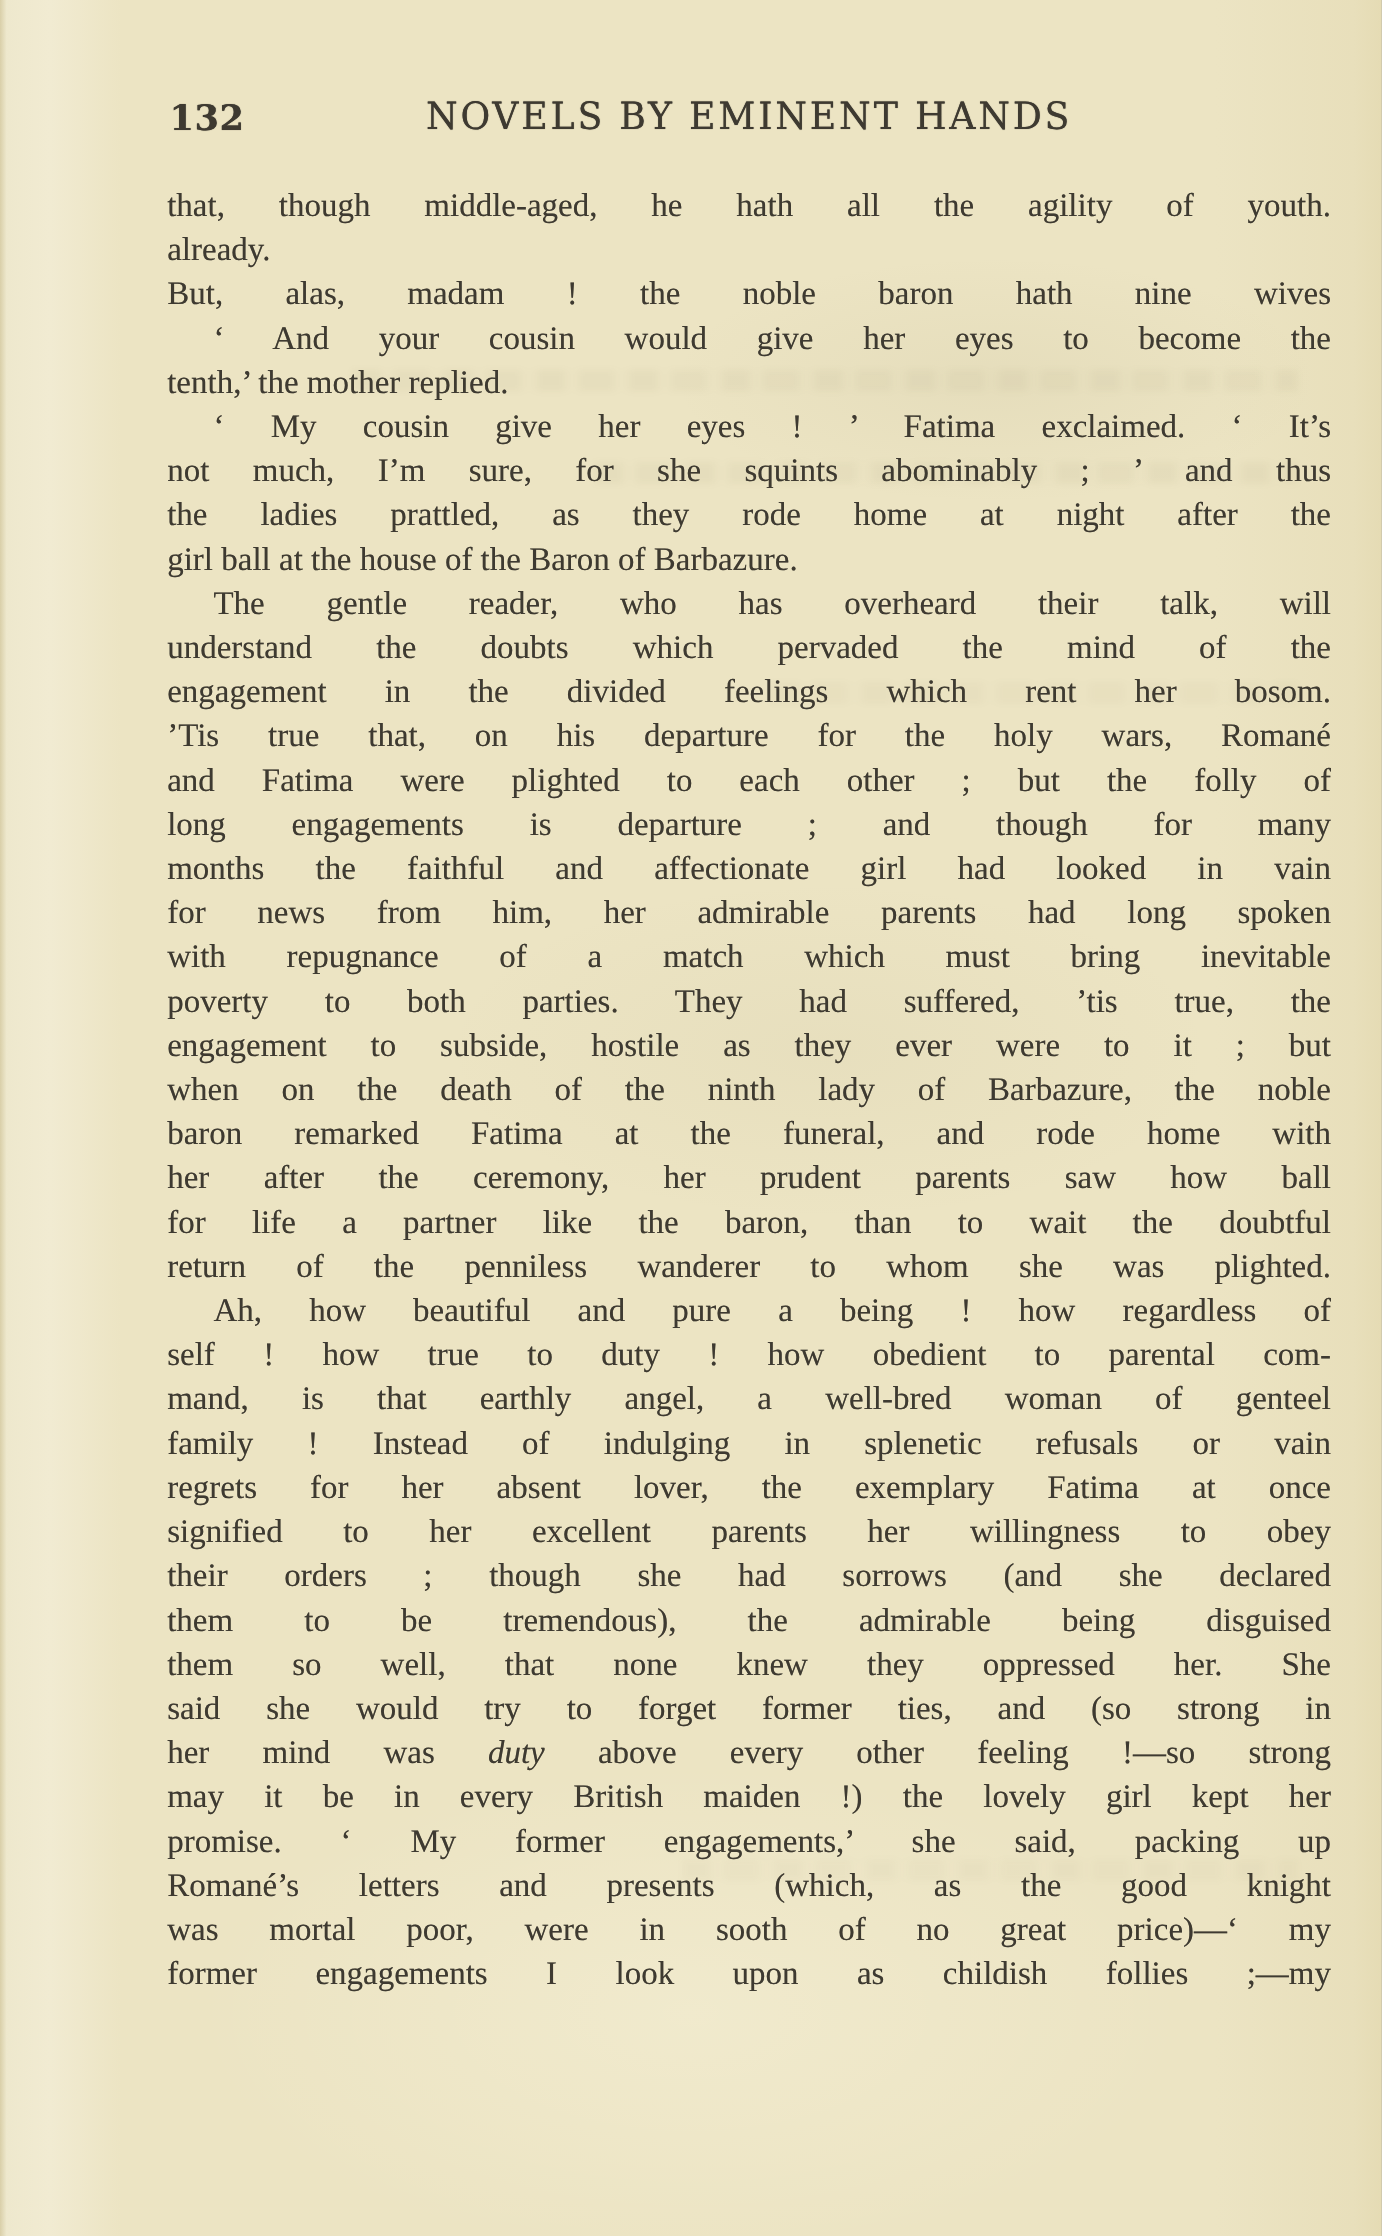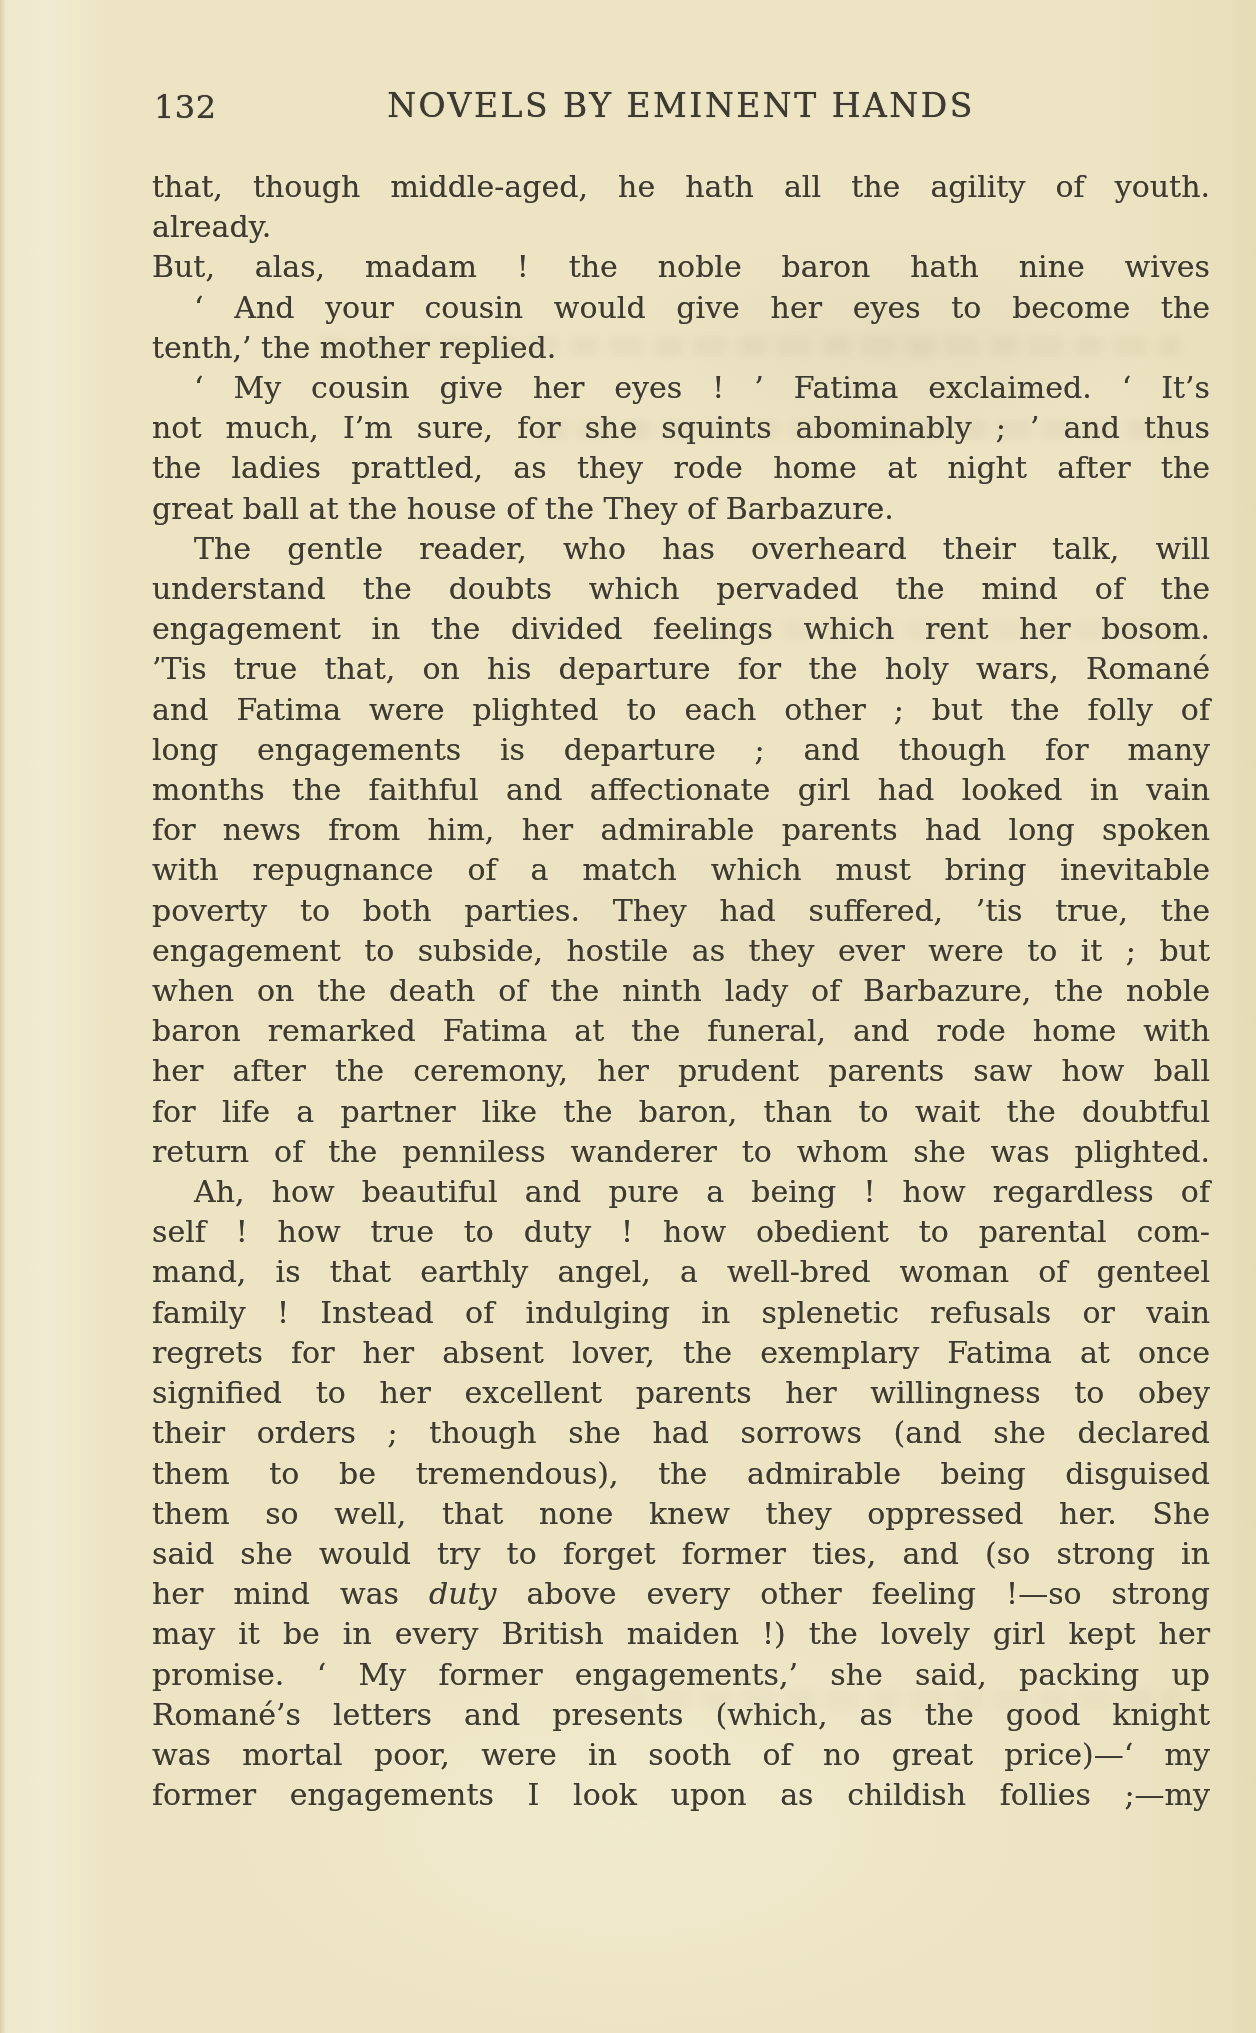--- a/index.html
+++ b/index.html
@@ -51,20 +51,21 @@
     height: 42px;
     font-size: 33px;
     letter-spacing: 0.5px;
     text-shadow: 0 0 0.7px currentColor;
   }
   .page-number {
     position: absolute;
     left: 2px;
     top: 2px;
     font-size: 32px;
+    font-weight: bold;
   }
   .running-title {
     position: absolute;
     left: 0;
     right: 0;
     top: 0;
     text-align: center;
     letter-spacing: 2.5px;
     transform: scaleY(1.04);
   }
@@ -74,20 +75,21 @@
     top: 167px;
     left: 152px;
     width: 1058px;
     font-size: 30px;
     line-height: 40.2px;
     text-shadow: 0 0 0.6px rgba(62, 58, 49, 0.55);
   }
   .line {
     text-align: justify;
     text-align-last: justify;
+    font-family: Liberation Serif, serif;
   }
   .line.end { text-align-last: left; }
   .line.indent { text-indent: 42px; }
   .line i { font-style: italic; }
 </style>
 </head>
 <body>
 
 <div class="page" style="--paper: #ece4c3; --ink: #3e3a31;">
 
@@ -103,21 +105,21 @@
 
   <div class="body-text">
       <div class="line">that, though middle-aged, he hath all the agility of youth.</div>
       <div class="line end">already.</div>
       <div class="line">But, alas, madam ! the noble baron hath nine wives</div>
       <div class="line indent">‘ And your cousin would give her eyes to become the</div>
       <div class="line end">tenth,’ the mother replied.</div>
       <div class="line indent">‘ My cousin give her eyes ! ’ Fatima exclaimed. ‘ It’s</div>
       <div class="line">not much, I’m sure, for she squints abominably ; ’ and thus</div>
       <div class="line">the ladies prattled, as they rode home at night after the</div>
-      <div class="line end">great ball at the house of the They of Barbazure.</div>
+      <div class="line end">girl ball at the house of the Baron of Barbazure.</div>
       <div class="line indent">The gentle reader, who has overheard their talk, will</div>
       <div class="line">understand the doubts which pervaded the mind of the</div>
       <div class="line">engagement in the divided feelings which rent her bosom.</div>
       <div class="line">’Tis true that, on his departure for the holy wars, Romané</div>
       <div class="line">and Fatima were plighted to each other ; but the folly of</div>
       <div class="line">long engagements is departure ; and though for many</div>
       <div class="line">months the faithful and affectionate girl had looked in vain</div>
       <div class="line">for news from him, her admirable parents had long spoken</div>
       <div class="line">with repugnance of a match which must bring inevitable</div>
       <div class="line">poverty to both parties. They had suffered, ’tis true, the</div>

